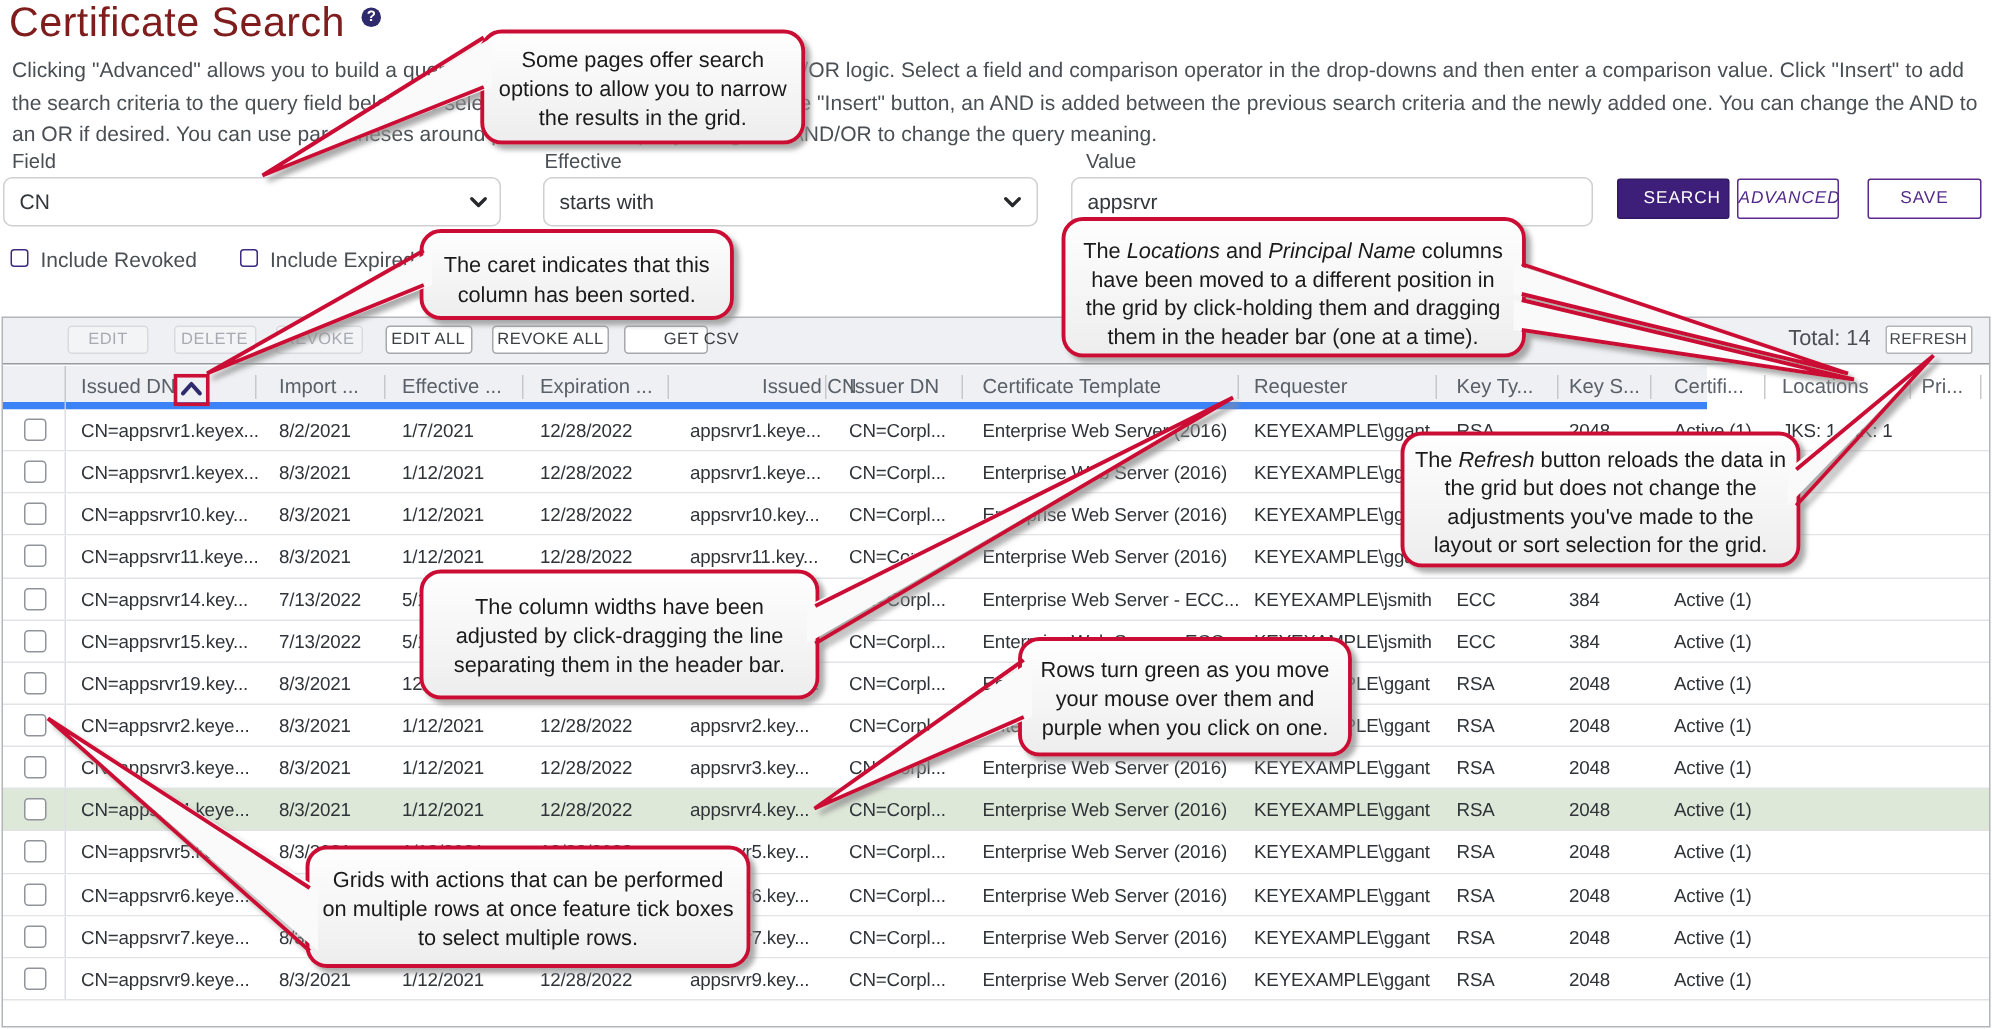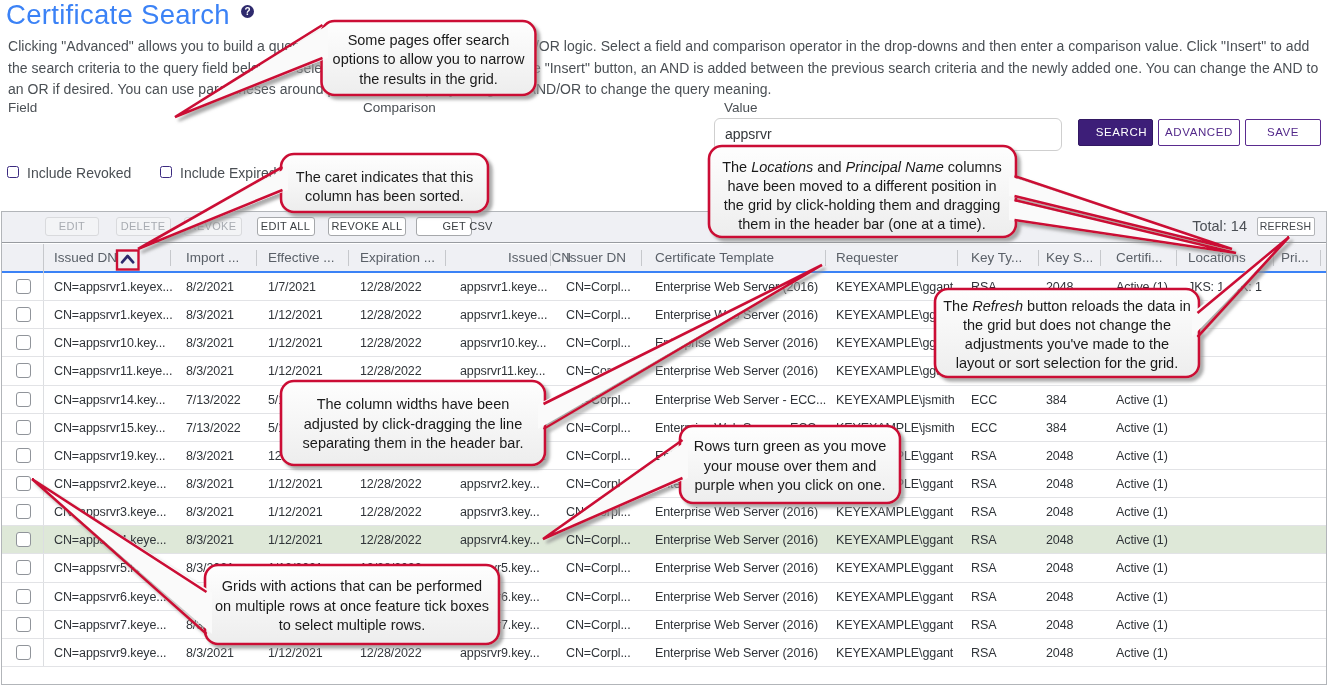--- a/index.html
+++ b/index.html
@@ -1,38 +1,38 @@
 <!DOCTYPE html>
 <html><head>
 <meta charset="utf-8">
 <style>
 * { margin:0; padding:0; box-sizing:border-box; }
 html,body { width:1328px; height:686px; background:#fff; font-family:"Liberation Sans", sans-serif; overflow:hidden; }
 #page { position:relative; width:1328px; height:686px; background:#fff; }
-#title { position:absolute; left:6px; top:-1px; font-size:27.5px; color:#3b82f6; letter-spacing:0.3px; }
+#title { position:absolute; left:6px; top:-1px; font-size:27.5px; color:#7f1d1d; letter-spacing:0.3px; }
 #helpc { position:absolute; left:241px; top:5px; width:13px; height:13px; border-radius:50%; background:#2e2a6d; color:#fff; font-size:10px; font-weight:bold; text-align:center; line-height:13px; }
 #para { position:absolute; left:8px; top:36px; font-size:14px; letter-spacing:0.04px; line-height:21.5px; color:#4a4f54; white-space:nowrap; }
 .lbl { position:absolute; font-size:13.5px; color:#4a4f54; }
 .sel { position:absolute; top:118px; height:33px; border:1px solid #cfcfcf; border-radius:6px; background:#fff; font-size:14px; color:#33363a; line-height:31px; padding-left:10px; }
 .chev { position:absolute; top:12px; width:12px; height:8px; }
 .vinput { position:absolute; left:714px; top:118px; width:348px; height:33px; border:1px solid #cfcfcf; border-radius:6px; background:#fff; font-size:14px; color:#33363a; line-height:31px; padding-left:10px; }
 .btn { position:absolute; top:119px; height:27px; font-size:11.5px; letter-spacing:0.6px; text-align:center; line-height:25px; border-radius:2px; }
 #bsearch { left:1078px; width:75px; background:#3d1e78; border:1px solid #321862; color:#fff;padding-left:12px; }
-#badv { left:1158px; width:82px; background:#fff; border:1px solid #5a2b8f; color:#53298a; }
+#badv { left:1158px; width:68px; background:#fff; border:1px solid #5a2b8f; color:#53298a;font-style:italic; }
 #bsave { left:1245px; width:76px; background:#fff; border:1px solid #5a2b8f; color:#53298a; }
 .ckbox { position:absolute; top:166px; width:12px; height:12px; border:1.5px solid #3b2a80; border-radius:2.5px; background:#fff; }
 .cklbl { position:absolute; top:165px; font-size:14px; color:#4a4f54; }
 #grid { position:absolute; left:1px; top:211px; width:1326px; height:474px; border:1px solid #b2b5b9; background:#fff; }
 #toolbar { position:absolute; left:0; top:0; width:1324px; height:31px; background:#eff0f4; border-bottom:1px solid #989ba0; }
 .tbtn { position:absolute; top:5px; height:19px; font-size:11px; letter-spacing:0.3px; text-align:center; line-height:17px; border-radius:3px; white-space:nowrap; }
 .tbtn.dis { background:#f3f4f6; border:1px solid #d9dadd; color:#a7abb1; }
 .tbtn.en { background:#fff; border:1px solid #a6a8ab; color:#3c4043; }
 #total { position:absolute; top:6px; left:1150px; width:95px; text-align:right; font-size:14.5px; color:#4b4f55; }
 #brefresh { position:absolute; top:5px; left:1254.5px; width:58px; height:19px; background:#fff; border:1px solid #b3b5b8; border-radius:2px; color:#44484d; font-size:10.5px; text-align:center; line-height:17px; letter-spacing:0.2px; white-space:nowrap; }
-#thead { position:absolute; left:0; top:32px; width:1324px; height:29px; background:#eff0f4; border-bottom:2px solid #3b82f6;padding-left:19px; }
+#thead { position:absolute; left:0; top:32px; width:1136px; height:29px; background:#eff0f4; border-bottom:5px solid #3b82f6;padding-left:19px; }
 .hc { position:absolute; top:6px; font-size:13.5px; color:#5a6068; white-space:nowrap; }
 .vsep { position:absolute; top:6px; height:16px; width:1px; background:#c6c8cc; }
 #rows { position:absolute; left:0; top:61px; width:1324px; }
 .row { position:relative; width:1324px; height:28.15px; border-bottom:1px solid #e2e3e6; background:#fff; }
 .row.green { background:#dee8d8; }
 .cbcol { position:absolute; left:40.5px; top:0; bottom:0; width:1px; background:#dcdee1; }
 .rcb { position:absolute; left:13.5px; top:6px; width:15px; height:15px; border:1px solid #90949a; border-radius:3px; background:#fff; }
 .c { position:absolute; top:7px; font-size:12.5px; letter-spacing:-0.1px; color:#303439; white-space:nowrap; overflow:hidden; }
 .c1 { left:52px; width:128px; }
 .c2 { left:184px; width:68px; }
@@ -48,22 +48,28 @@
 .c12 { left:1186px; width:120px; }
 #svgov { position:absolute; left:0; top:0; width:1328px; height:686px; pointer-events:none; }
 </style>
 </head>
 <body>
 <div id="page">
   <div id="title">Certificate Search</div>
   <div id="helpc">?</div>
   <div id="para">Clicking "Advanced" allows you to build a query based on multiple criteria using AND/OR logic. Select a field and comparison operator in the drop-downs and then enter a comparison value. Click "Insert" to add<br>the search criteria to the query field below the selection fields. Each time you click the "Insert" button, an AND is added between the previous search criteria and the newly added one. You can change the AND to<br>an OR if desired. You can use parentheses around portions of the query along with AND/OR to change the query meaning.</div>
   <div class="lbl" style="left:8px; top:100px;">Field</div>
-  <div class="lbl" style="left:363px; top:100px;">Comparison</div>
+  <div class="lbl" style="left:363px; top:100px;">Effective</div>
   <div class="lbl" style="left:724px; top:100px;">Value</div>
+  <div class="sel" style="left:2px; width:332px;">CN<svg class="chev" style="left:310px;" viewBox="0 0 12 8">
+        <path d="M1.5 1.5 L6 6 L10.5 1.5" fill="none" stroke="#26282b" stroke-width="2.2" stroke-linecap="round" stroke-linejoin="round"></path>
+      </svg></div>
+  <div class="sel" style="left:362px; width:330px;">starts with<svg class="chev" style="left:306px;" viewBox="0 0 12 8">
+        <path d="M1.5 1.5 L6 6 L10.5 1.5" fill="none" stroke="#26282b" stroke-width="2.2" stroke-linecap="round" stroke-linejoin="round"></path>
+      </svg></div>
   <div class="vinput">appsrvr</div>
   <div class="btn" id="bsearch">SEARCH</div>
   <div class="btn" id="badv">ADVANCED</div>
   <div class="btn" id="bsave">SAVE</div>
   <div class="ckbox" style="left:6.5px;"></div>
   <div class="cklbl" style="left:27px;">Include Revoked</div>
   <div class="ckbox" style="left:160px;"></div>
   <div class="cklbl" style="left:180px;">Include Expired</div>
 
   <div id="grid">

